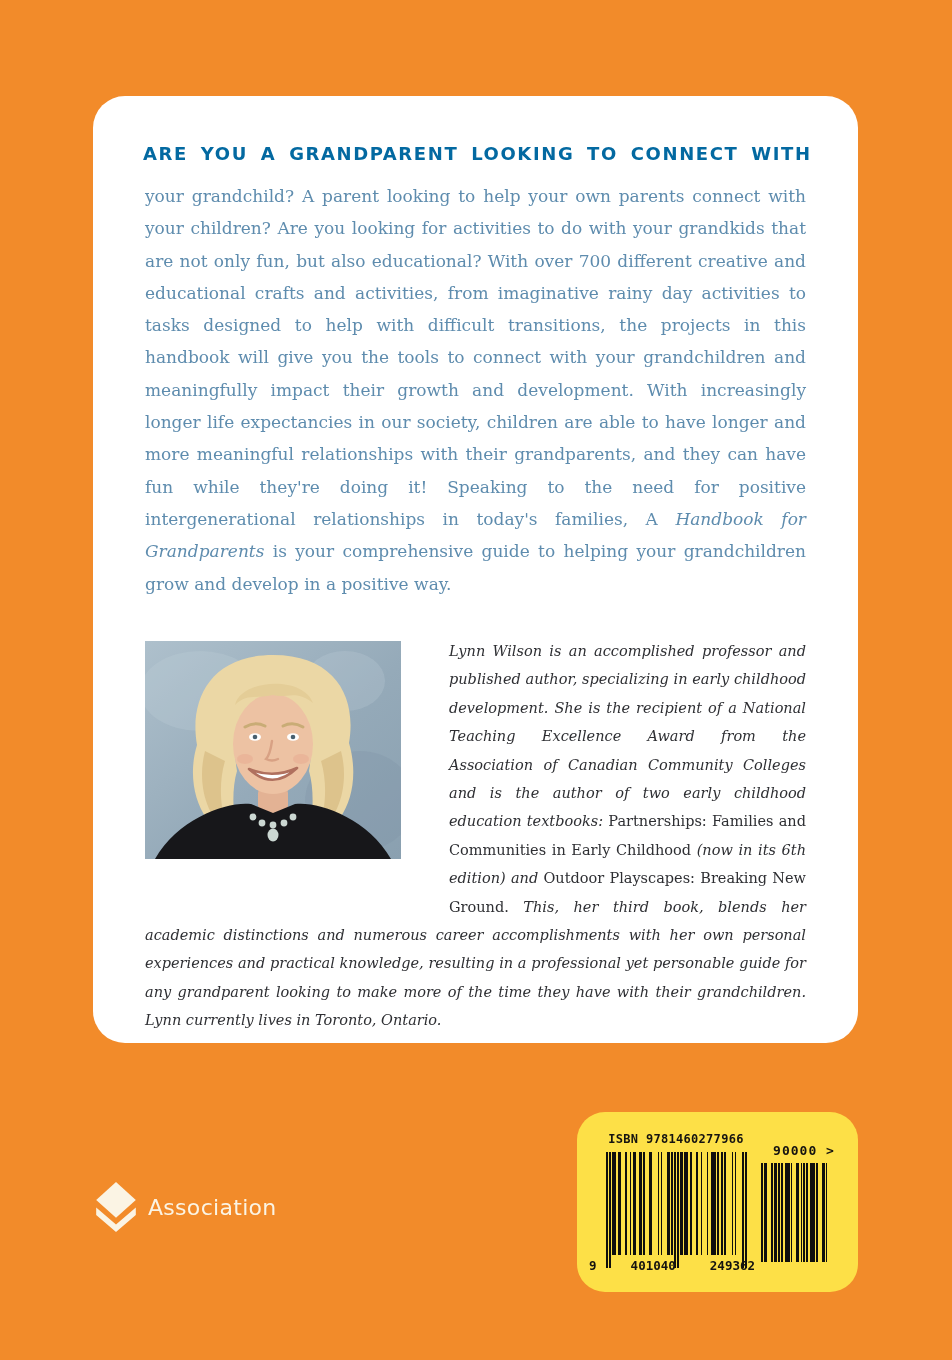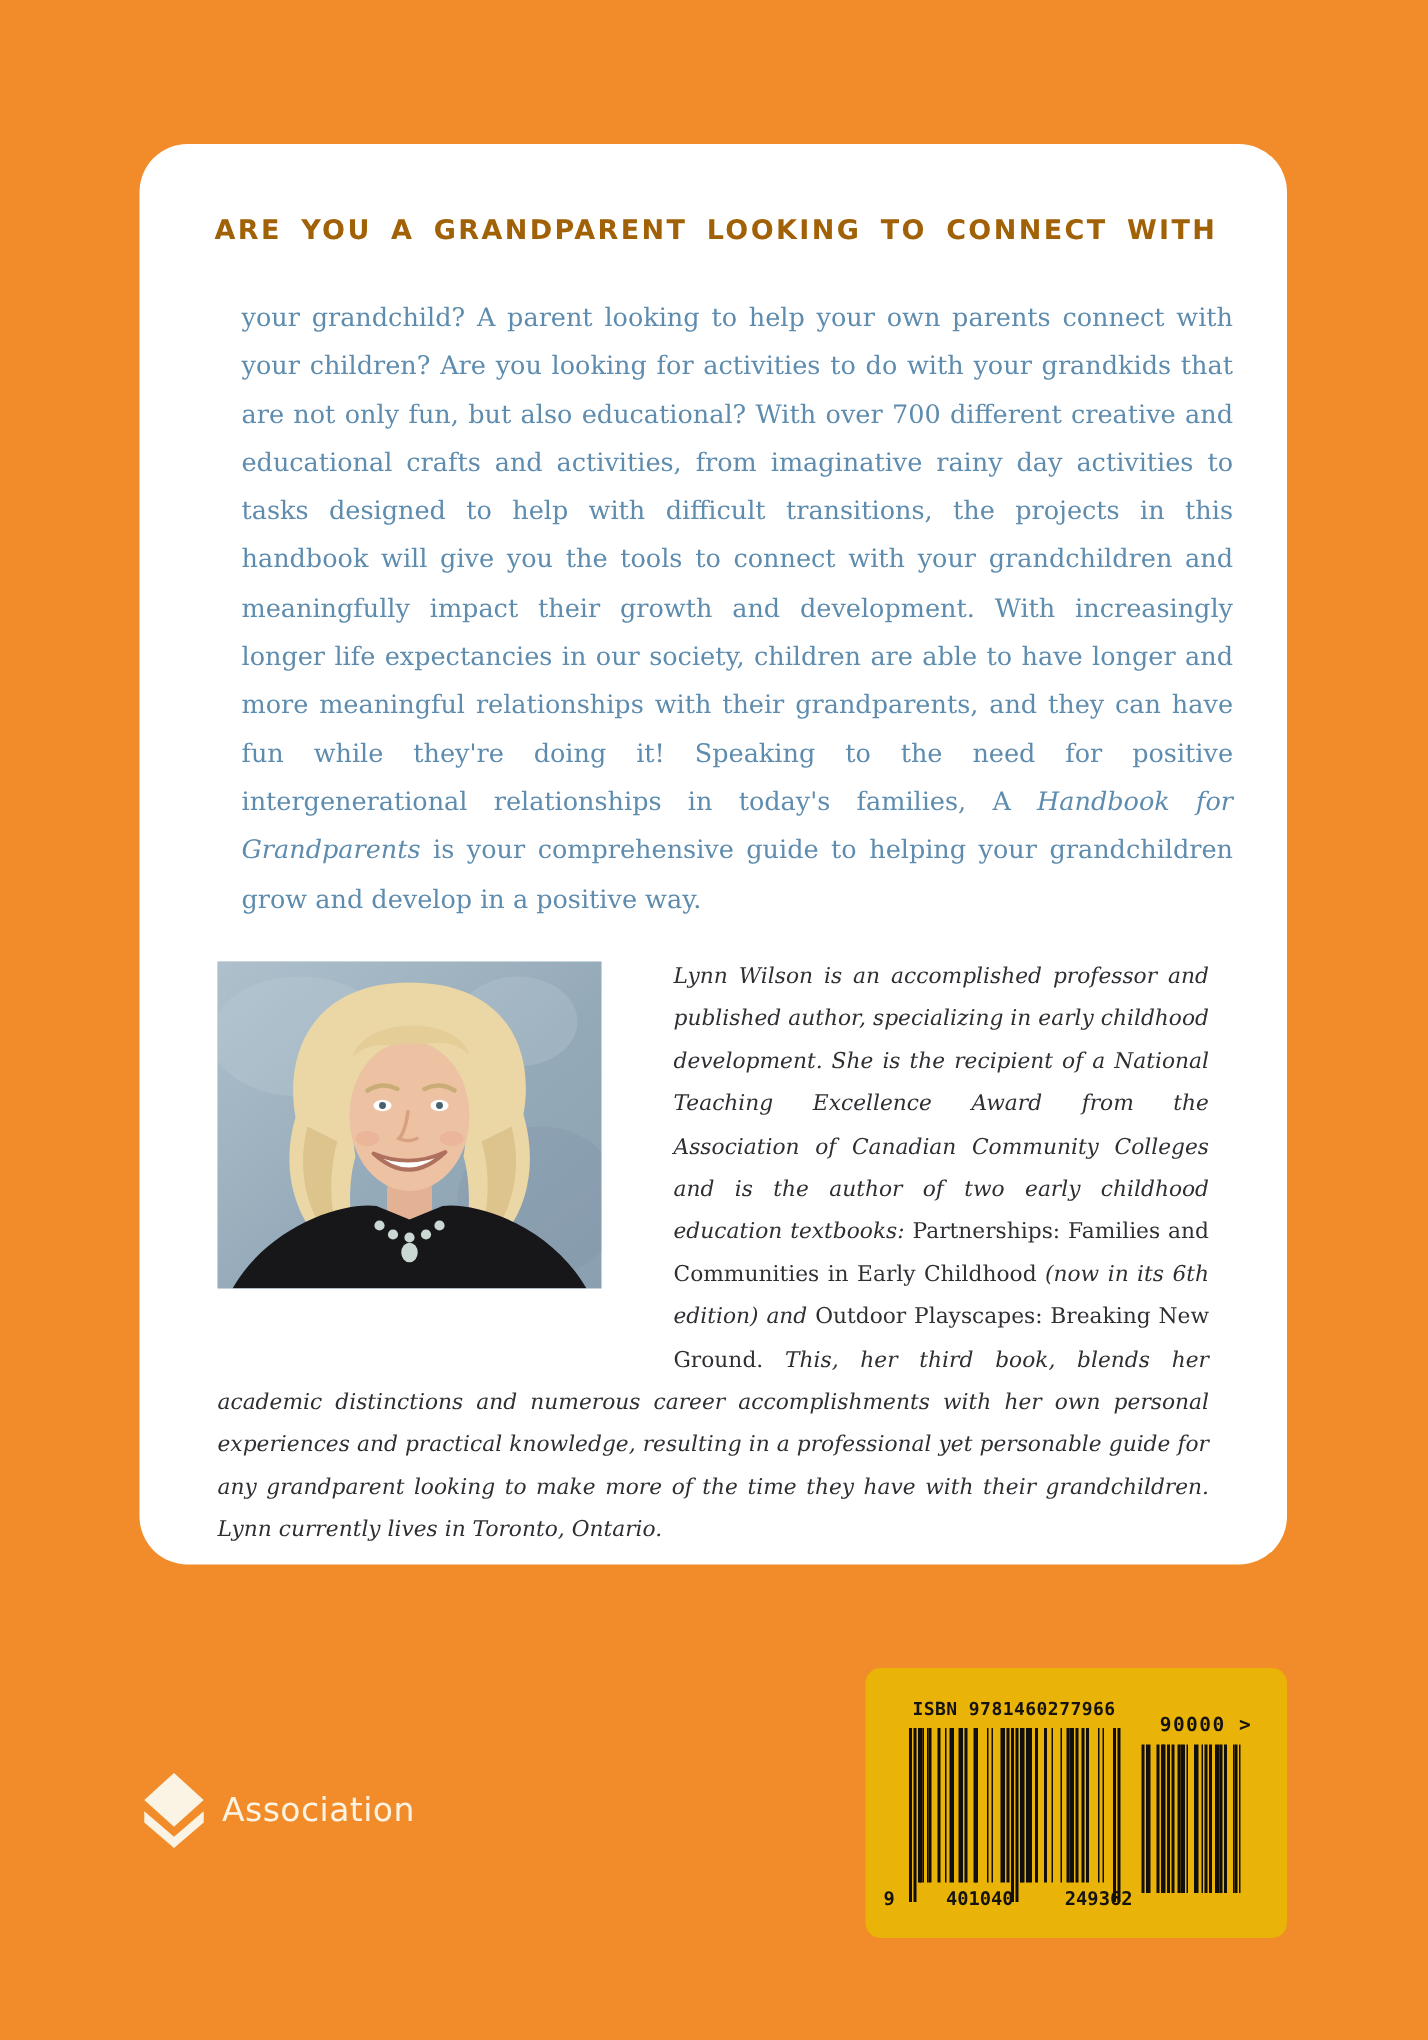--- a/index.html
+++ b/index.html
@@ -10,24 +10,24 @@
   }
   
   .card{
     position:absolute;left:93px;top:96px;width:765px;height:947px;
     background:#ffffff;border-radius:32px;
   }
   .headline{
     position:absolute;top:47px;left:50px;width:665px;
     font-family:"DejaVu Sans", sans-serif;font-weight:bold;
     font-size:18px;letter-spacing:1.6px;word-spacing:5px;white-space:nowrap;
-    color:#a16207;
+    color:#0369a1;
   }
   .blurb{
-    position:absolute;top:84px;left:52px;width:661px;margin:16px;
+    position:absolute;top:84px;left:52px;width:661px;margin:0;
     font-family:"DejaVu Serif", serif;
     font-size:17px;line-height:32.3px;text-align:justify;
     color:#5E8CAE;
   }
   .about{
     position:absolute;top:541px;left:52px;width:661px;
   }
   .photo-wrap{
     float:left;width:256px;height:218px;margin:4px 48px 42px 0;
     overflow:hidden;background:#9db1bf;
@@ -37,21 +37,21 @@
     margin:0;
     font-family:"DejaVu Serif", serif;
     font-size:14.5px;line-height:28.4px;text-align:justify;
     color:#2E2F33;
   }
   .seg-italic{font-style:italic;}
   .seg-normal{font-style:normal;}
   
   .barcode-box{
     position:absolute;left:577px;top:1112px;width:281px;height:180px;
-    background:#eab308;border-radius:10px;
+    background:#fde047;border-radius:28px;
   }
   .isbn-label{
     position:absolute;top:20px;left:24px;width:150px;text-align:center;
     font-family:"DejaVu Sans Mono", monospace;font-weight:bold;
     font-size:12px;letter-spacing:0.3px;color:#151310;
   }
   .price-label{
     position:absolute;top:31px;left:180px;width:94px;text-align:center;
     font-family:"DejaVu Sans Mono", monospace;font-weight:bold;
     font-size:13px;letter-spacing:1px;color:#151310;

